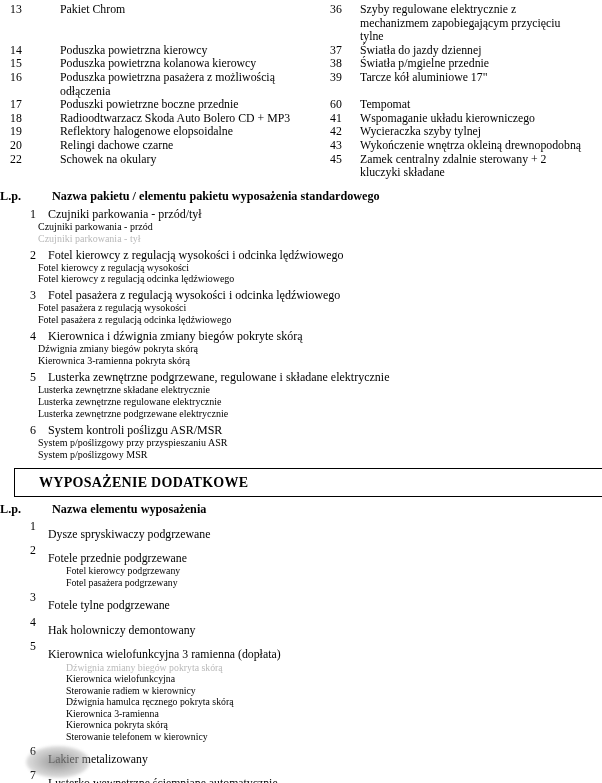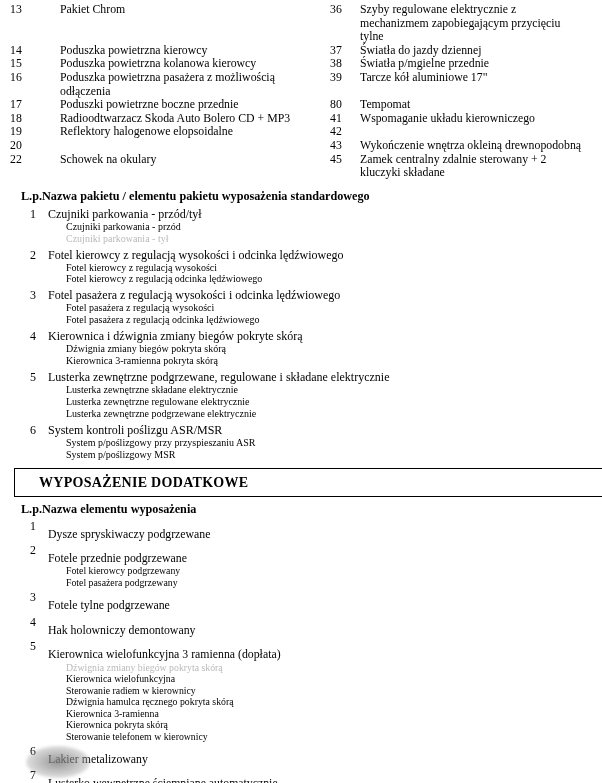--- a/index.html
+++ b/index.html
@@ -11,27 +11,27 @@
   .top-list{padding-top:3px;}
   .trow{display:grid;grid-template-columns:318px 1fr;}
   .tcell{display:flex;align-items:flex-start;font-size:11.8px;line-height:13.6px;}
   .tcell .num{flex:none;width:60px;padding-left:10px;box-sizing:border-box;}
   .tcell .txt{flex:1;padding-right:6px;}
   .tcell.right .num{width:42px;padding-left:12px;}
   .tcell.right .txt{padding-right:16px;}
 
   .sec-head{display:flex;font-weight:bold;font-size:12.2px;line-height:15px;margin:9px 0 2px;}
   .sec-head.second{margin-top:5px;}
-  .sec-head .lp{flex:none;width:42px;padding-left:0;box-sizing:border-box;text-align:right;}
+  .sec-head .lp{flex:none;width:52px;padding-left:0;box-sizing:border-box;}
   .sec-head .sec-title{flex:1;}
 
   .items .item{display:flex;font-size:12px;line-height:14px;margin-top:3px;}
   .items .num2{flex:none;width:36px;text-align:right;box-sizing:border-box;}
   .items .txt{flex:1;padding-left:12px;}
-  .items .sub{padding-left:66px;font-size:10px;line-height:11.9px;}
+  .items .sub{padding-left:38px;font-size:10px;line-height:11.9px;}
 
   .box{
     margin:7px 0 0 14px;
     border:1px solid #000;border-right:none;
     padding:5px 0 5px 24px;
     font-weight:bold;font-size:14px;line-height:17px;
     letter-spacing:.3px;
   }
 
   .items2 .item{display:flex;font-size:11.8px;line-height:13.4px;}
@@ -94,46 +94,48 @@
           <span class="num">39</span>
           <span class="txt">Tarcze kół aluminiowe 17"</span>
         </div>
       </div>
       <div class="trow">
         <div class="tcell left">
           <span class="num">17</span>
           <span class="txt">Poduszki powietrzne boczne przednie</span>
         </div>
         <div class="tcell right">
-          <span class="num">80</span>
+          <span class="num">60</span>
           <span class="txt">Tempomat</span>
         </div>
       </div>
       <div class="trow">
         <div class="tcell left">
           <span class="num">18</span>
           <span class="txt">Radioodtwarzacz Skoda Auto Bolero CD + MP3</span>
         </div>
         <div class="tcell right">
           <span class="num">41</span>
           <span class="txt">Wspomaganie układu kierowniczego</span>
         </div>
       </div>
       <div class="trow">
         <div class="tcell left">
           <span class="num">19</span>
           <span class="txt">Reflektory halogenowe elopsoidalne</span>
         </div>
         <div class="tcell right">
           <span class="num">42</span>
+          <span class="txt">Wycieraczka szyby tylnej</span>
         </div>
       </div>
       <div class="trow">
         <div class="tcell left">
           <span class="num">20</span>
+          <span class="txt">Relingi dachowe czarne</span>
         </div>
         <div class="tcell right">
           <span class="num">43</span>
           <span class="txt">Wykończenie wnętrza okleiną drewnopodobną</span>
         </div>
       </div>
       <div class="trow">
         <div class="tcell left">
           <span class="num">22</span>
           <span class="txt">Schowek na okulary</span>

